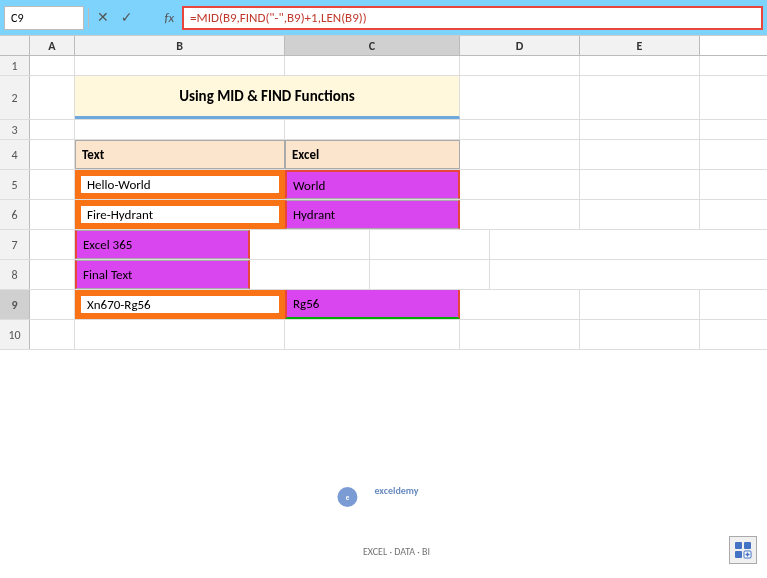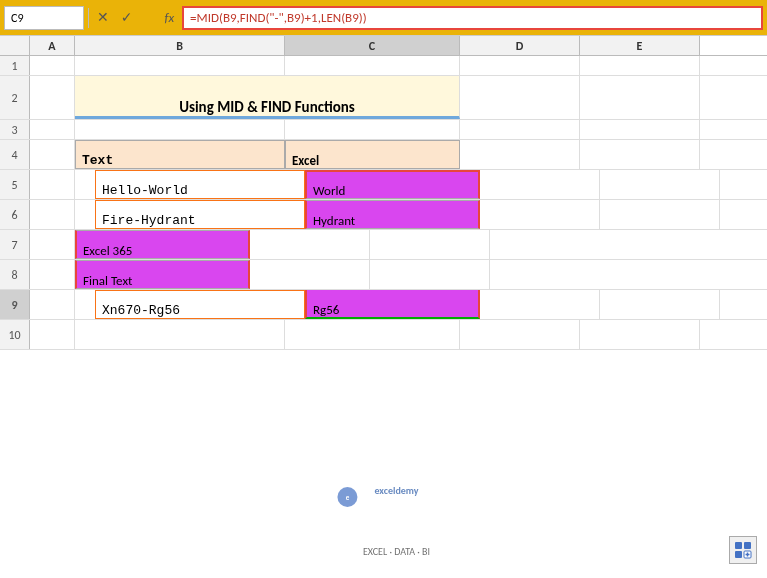--- a/index.html
+++ b/index.html
@@ -11,21 +11,21 @@
       height: 578px;
       overflow: hidden;
       position: relative;
     }
 
     
     .top-bar {
       display: flex;
       align-items: center;
       height: 36px;
-      background: #eab308;
+      background: #7dd3fc;
       border-bottom: 1px solid #ccc;
       padding: 0 4px;
       gap: 4px;
     }
     .cell-name-box {
       width: 80px;
       height: 24px;
       border: 1px solid #bbb;
       display: flex;
       align-items: center;
@@ -130,28 +130,28 @@
       justify-content: center;
       font-size: 12px;
       color: #555;
     }
     .row-num.active {
       background: #d0d0d0;
       font-weight: 700;
     }
     .cell {
       display: flex;
-      align-items: flex-end;
+      align-items: center;
       padding: 0 6px;
       border-right: 1px solid #ddd;
       font-size: 13px;
       overflow: hidden;
     }
     .cell-a { width: 45px; min-width: 45px; }
-    .cell-b { width: 210px; min-width: 210px; font-family: Liberation Mono, monospace; }
+    .cell-b { width: 210px; min-width: 210px; }
     .cell-c { width: 175px; min-width: 175px; }
     .cell-d { width: 120px; min-width: 120px; }
     .cell-e { width: 120px; min-width: 120px; }
 
     
     .row-1 { height: 20px; }
     .row-2 { height: 44px; }
     .row-3 { height: 20px; }
     .row-4 { height: 30px; }
     .row-5 { height: 30px; }
@@ -173,22 +173,21 @@
 
     
     .header-cell {
       background: #fce5cd;
       font-weight: 700;
       border: 1px solid #aaa;
     }
 
     
     .data-cell-b {
-      border: 1px solid #f97316;
-      margin-left: 20px;
+      border: 6px solid #f97316;
     }
     .data-cell-c {
       background: #d946ef;
       border: 1px solid #aaa;
     }
 
     
     .red-border-top { border-top: 2px solid #e8463c !important; }
     .red-border-bottom { border-bottom: 2px solid #e8463c !important; }
     .red-border-left { border-left: 2px solid #e8463c !important; }

